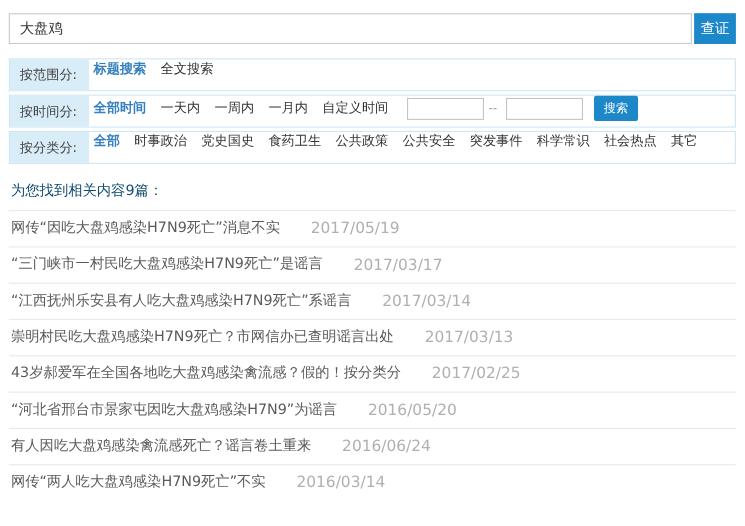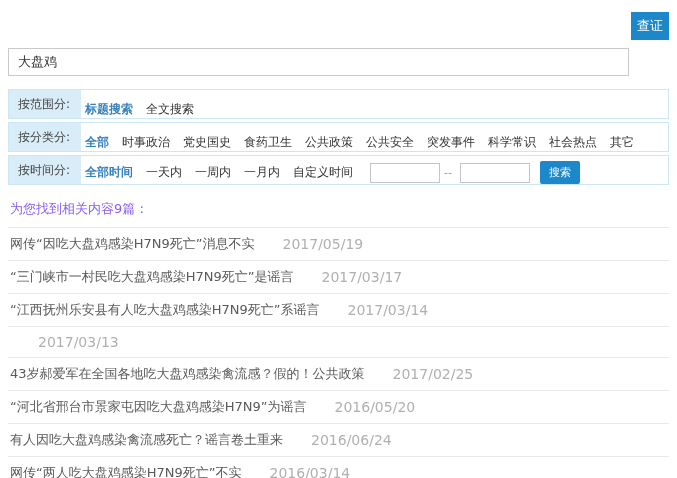--- a/index.html
+++ b/index.html
@@ -9,31 +9,30 @@
     font-family: "DejaVu Sans", "Liberation Sans", sans-serif;
   }
   .page { padding: 12px 8px 0 8px; }
 
   
   .search-bar { display: flex; margin-bottom: 13px; }
   .search-input {
     flex: 1; height: 28px; border: 1px solid #c9c9c9; background: #fff;
     padding: 0 9px; font-size: 13px; color: #333; outline: none;
     font-family: inherit;
-    margin-top: 36px;
   }
   .verify-btn {
     width: 38px; height: 28px; margin-left: 2px; border: none;
     background: #1c87c9; color: #fff; font-size: 13px; cursor: pointer;
     font-family: inherit;
   }
 
   
   .filter-row {
-    display: flex; align-items: flex-end; border: 1px solid #cde6f3;
+    display: flex; align-items: flex-start; border: 1px solid #cde6f3;
     margin-bottom: 3px; background: #fff;
   }
   .filter-label {
     width: 72px; flex: 0 0 72px; background: #d9edf8; color: #444;
     font-size: 12px; padding: 7px 0 7px 9px; line-height: 14px;
   }
   .filter-options {
     display: flex; align-items: center; padding-left: 4px;
     font-size: 12px; color: #333; white-space: nowrap;
   }
@@ -45,21 +44,21 @@
     font-family: inherit;
   }
   .date-sep { color: #999; margin: 0 4px; font-size: 11px; }
   .mini-search-btn {
     margin-left: 10px; border: none; background: #1c87c9; color: #fff;
     font-size: 11px; padding: 4px 9px; border-radius: 2px; cursor: pointer;
     font-family: inherit;
   }
 
   
-  .results-header { color: #8b5cf6; font-size: 13px; margin: 15px 0 9px 2px; }
+  .results-header { color: #0c4a6e; font-size: 13px; margin: 15px 0 9px 2px; }
   .result-item {
     display: flex; align-items: center; border-top: 1px solid #e9e9e9;
     padding: 7px 0 7px 2px;
   }
   .result-title {
     font-size: 13px; color: #5a5a5a; line-height: 18px; cursor: pointer;
   }
   .result-date { font-size: 14px; color: #b0b0b0; margin-left: 28px; }
 </style>
 </head>
@@ -74,69 +73,70 @@
 
   <div id="filter-panel">
       <div class="filter-row">
         <div class="filter-label">按范围分:</div>
         <div class="filter-options">
           <span class="filter-option selected">标题搜索</span>
           <span class="filter-option">全文搜索</span>
         </div>
       </div>
       <div class="filter-row">
+        <div class="filter-label">按时间分:</div>
+        <div class="filter-options">
+          <span class="filter-option selected">全部时间</span>
+          <span class="filter-option">一天内</span>
+          <span class="filter-option">一周内</span>
+          <span class="filter-option">一月内</span>
+          <span class="filter-option">自定义时间</span>
+          <input class="date-input" type="text" value="" style="">
+          <span class="date-sep">--</span>
+          <input class="date-input" type="text" value="" style="">
+          <button class="mini-search-btn">搜索</button>
+        </div>
+      </div>
+      <div class="filter-row">
         <div class="filter-label">按分类分:</div>
         <div class="filter-options">
           <span class="filter-option selected">全部</span>
           <span class="filter-option">时事政治</span>
           <span class="filter-option">党史国史</span>
           <span class="filter-option">食药卫生</span>
           <span class="filter-option">公共政策</span>
           <span class="filter-option">公共安全</span>
           <span class="filter-option">突发事件</span>
           <span class="filter-option">科学常识</span>
           <span class="filter-option">社会热点</span>
           <span class="filter-option">其它</span>
-        </div>
-      </div>
-      <div class="filter-row">
-        <div class="filter-label">按时间分:</div>
-        <div class="filter-options">
-          <span class="filter-option selected">全部时间</span>
-          <span class="filter-option">一天内</span>
-          <span class="filter-option">一周内</span>
-          <span class="filter-option">一月内</span>
-          <span class="filter-option">自定义时间</span>
-          <input class="date-input" type="text" value="" style="">
-          <span class="date-sep">--</span>
-          <input class="date-input" type="text" value="" style="">
-          <button class="mini-search-btn">搜索</button>
         </div>
       </div>
     </div>
 
   <div class="results-header">为您找到相关内容9篇：</div>
   <div id="result-list">
       <div class="result-item">
         <span class="result-title">网传“因吃大盘鸡感染H7N9死亡”消息不实</span>
         <span class="result-date">2017/05/19</span>
       </div>
       <div class="result-item">
         <span class="result-title">“三门峡市一村民吃大盘鸡感染H7N9死亡”是谣言</span>
         <span class="result-date">2017/03/17</span>
       </div>
       <div class="result-item">
         <span class="result-title">“江西抚州乐安县有人吃大盘鸡感染H7N9死亡”系谣言</span>
         <span class="result-date">2017/03/14</span>
       </div>
       <div class="result-item">
+        <span class="result-title">崇明村民吃大盘鸡感染H7N9死亡？市网信办已查明谣言出处</span>
         <span class="result-date">2017/03/13</span>
       </div>
       <div class="result-item">
-        <span class="result-title">43岁郝爱军在全国各地吃大盘鸡感染禽流感？假的！公共政策</span>
+        <span class="result-title">43岁郝爱军在全国各地吃大盘鸡感染禽流感？假的！按分类分</span>
         <span class="result-date">2017/02/25</span>
       </div>
       <div class="result-item">
         <span class="result-title">“河北省邢台市景家屯因吃大盘鸡感染H7N9”为谣言</span>
         <span class="result-date">2016/05/20</span>
       </div>
       <div class="result-item">
         <span class="result-title">有人因吃大盘鸡感染禽流感死亡？谣言卷土重来</span>
         <span class="result-date">2016/06/24</span>
       </div>

